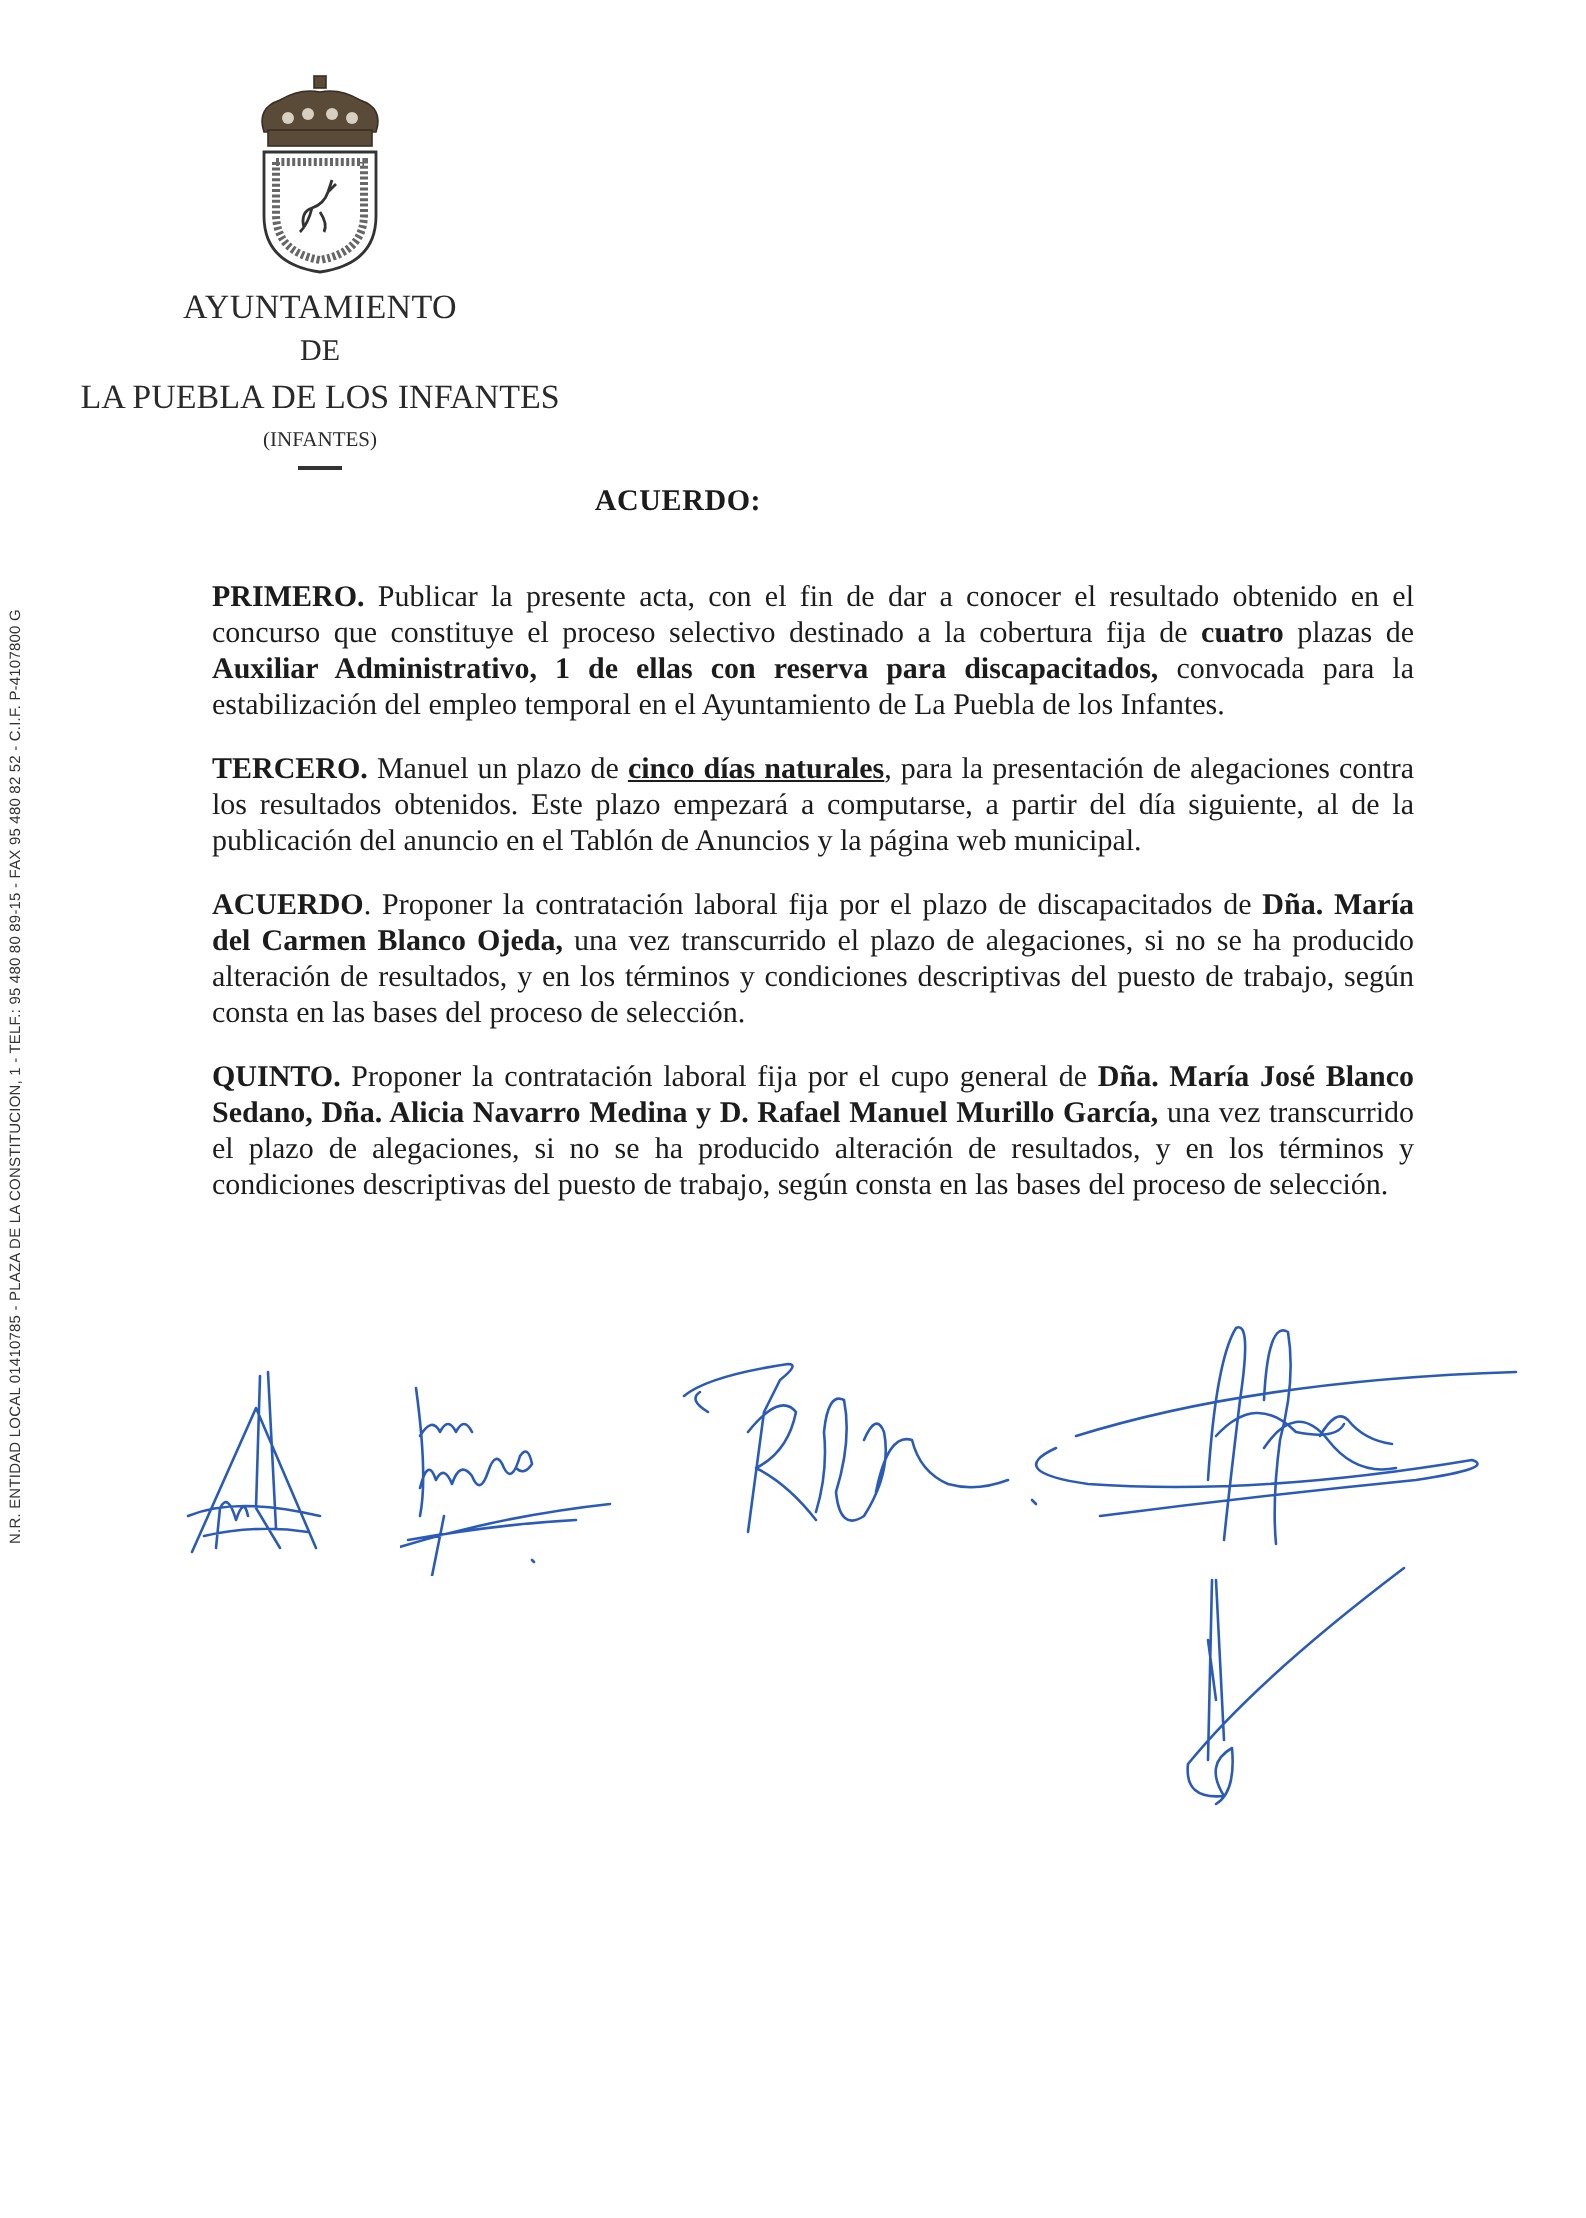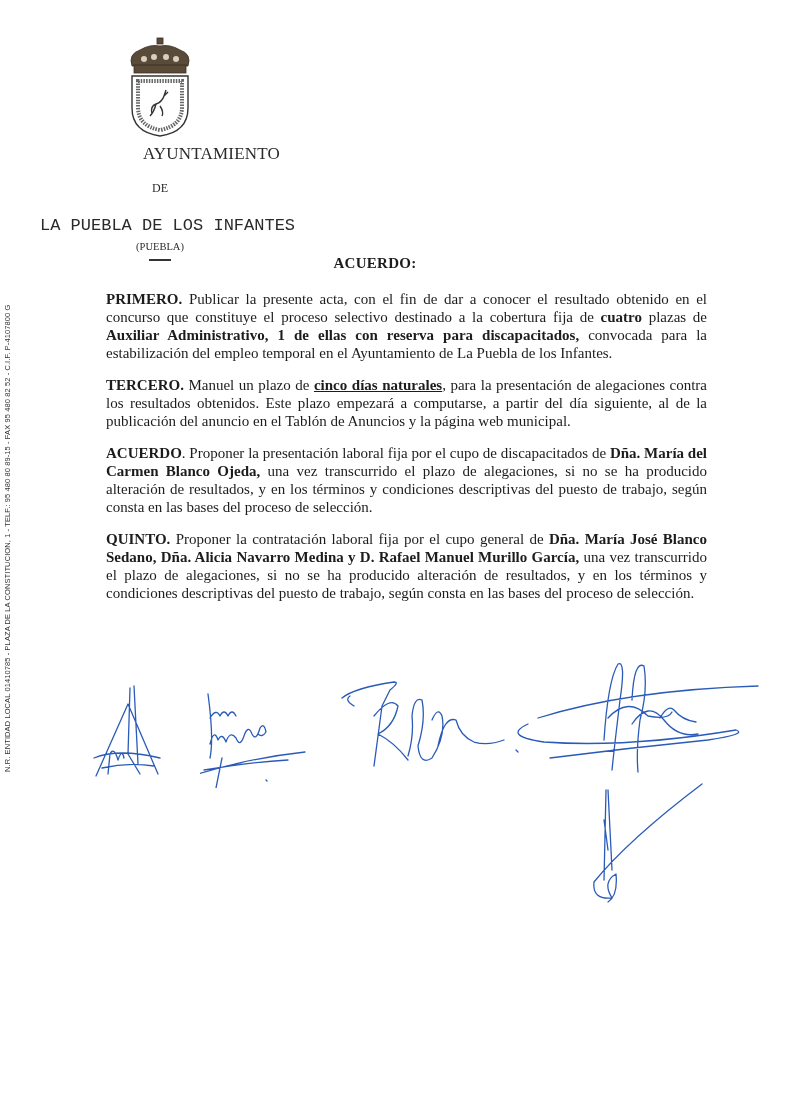--- a/index.html
+++ b/index.html
@@ -1,32 +1,32 @@
 <!DOCTYPE html>
 <html><head>
 <meta charset="utf-8">
 <style>
   html, body { margin: 0; padding: 0; background: #ffffff; }
   body { width: 793px; height: 1109px; position: relative; overflow: hidden;
          font-family: "Liberation Serif", "DejaVu Serif", serif; color: #1c1c1c; }
 
   .letterhead { position: absolute; left: 40px; top: 36px; width: 240px; text-align: center; }
   .crest { display: block; margin: 0 auto; }
-  .lh-line1 { font-size: 17px; letter-spacing: 0.2px; margin-top: 6px; color: #2a2a2a; text-align: right; }
-  .lh-de { font-size: 12px; margin-top: 17px; color: #2a2a2a; }
-  .lh-line2 { font-size: 17px; margin-top: 20px; color: #2a2a2a; white-space: nowrap; font-family: Liberation Mono, monospace; }
+  .lh-line1 { font-size: 17px; letter-spacing: 0.2px; margin-top: 6px; color: #2a2a2a; }
+  .lh-de { font-size: 15px; margin-top: 4px; color: #2a2a2a; }
+  .lh-line2 { font-size: 17px; margin-top: 4px; color: #2a2a2a; white-space: nowrap; }
   .lh-prov { font-size: 10.5px; margin-top: 6px; color: #2a2a2a; }
   .lh-rule { width: 22px; height: 2px; background: #333; margin: 7px auto 0; }
 
   .side-text { position: absolute; left: 3px; top: 772px; transform-origin: left top; transform: rotate(-90deg);
                font-family: "Liberation Sans", "DejaVu Sans", sans-serif; font-size: 7.5px; color: #333;
                white-space: nowrap; letter-spacing: 0.1px; }
 
-  .title { position: absolute; left: 0; width: 678px; top: 255px; text-align: center;
-           font-weight: bold; font-size: 15px; letter-spacing: 0.3px; padding-left: 36px; }
+  .title { position: absolute; left: 0; width: 678px; top: 243px; text-align: center;
+           font-weight: bold; font-size: 15px; letter-spacing: 0.3px; }
 
   .body { position: absolute; left: 106px; top: 290px; width: 601px; font-size: 15px; line-height: 18px;
           text-align: justify; }
   .para { margin: 0 0 14px 0; }
   .para b { font-weight: bold; }
   .para u { text-decoration: underline; }
 
   .sig { position: absolute; }
   .sig path { fill: none; stroke: #2b5bb8; stroke-width: 1.3; stroke-linecap: round; stroke-linejoin: round; }
 </style>
@@ -49,37 +49,37 @@
     </g>
 
     <path d="M12 40 L68 40 L68 72 Q68 96 40 100 Q12 96 12 72 Z" fill="#fff" stroke="#333" stroke-width="1.4"></path>
     <path d="M18 45 L62 45 L62 71 Q62 90 40 94 Q18 90 18 71 Z" fill="none" stroke="#666" stroke-width="4" stroke-dasharray="1.5 1.2"></path>
 
     <path d="M32 78 Q30 70 36 68 Q42 66 44 60 L46 54 M44 60 L48 56 M36 68 Q34 76 30 80 M40 70 Q44 76 42 80" fill="none" stroke="#333" stroke-width="1.4"></path>
   </svg>
   <div class="lh-line1">AYUNTAMIENTO</div>
   <div class="lh-de">DE</div>
   <div class="lh-line2">LA PUEBLA DE LOS INFANTES</div>
-  <div class="lh-prov">(PUEBLA)</div>
+  <div class="lh-prov">(INFANTES)</div>
   <div class="lh-rule"></div>
 </div>
 
 <div class="side-text">N.R. ENTIDAD LOCAL 01410785 - PLAZA DE LA CONSTITUCION, 1 - TELF.: 95 480 80 89-15 - FAX 95 480 82 52 - C.I.F. P-4107800 G</div>
 
 <div class="title">ACUERDO:</div>
 
 <div class="body">
   <p class="para">
     <b>PRIMERO.</b><span> Publicar la presente acta, con el fin de dar a conocer el resultado obtenido en el concurso que constituye el proceso selectivo destinado a la cobertura fija de </span><b>cuatro</b><span> plazas de </span><b>Auxiliar Administrativo, 1 de ellas con reserva para discapacitados,</b><span> convocada para la estabilización del empleo temporal en el Ayuntamiento de La Puebla de los Infantes.</span>
   </p>
   <p class="para">
     <b>TERCERO.</b><span> Manuel un plazo de </span><b><u>cinco días naturales</u></b><span>, para la presentación de alegaciones contra los resultados obtenidos. Este plazo empezará a computarse, a partir del día siguiente, al de la publicación del anuncio en el Tablón de Anuncios y la página web municipal.</span>
   </p>
   <p class="para">
-    <b>ACUERDO</b><span>. Proponer la presentación laboral fija por el cupo de discapacitados de </span><b>Dña. María del Carmen Blanco Ojeda,</b><span> una vez transcurrido el plazo de alegaciones, si no se ha producido alteración de resultados, y en los términos y condiciones descriptivas del puesto de trabajo, según consta en las bases del proceso de selección.</span>
+    <b>ACUERDO</b><span>. Proponer la contratación laboral fija por el plazo de discapacitados de </span><b>Dña. María del Carmen Blanco Ojeda,</b><span> una vez transcurrido el plazo de alegaciones, si no se ha producido alteración de resultados, y en los términos y condiciones descriptivas del puesto de trabajo, según consta en las bases del proceso de selección.</span>
   </p>
   <p class="para">
     <b>QUINTO.</b><span> Proponer la contratación laboral fija por el cupo general de </span><b>Dña. María José Blanco Sedano,  Dña. Alicia Navarro Medina y D. Rafael Manuel Murillo García,</b><span> una vez transcurrido el plazo de alegaciones, si no se ha producido alteración de resultados, y en los términos y condiciones descriptivas del puesto de trabajo, según consta en las bases del proceso de selección.</span>
   </p>
 </div>
 
 <svg class="sig" style="left:88px;top:684px" width="100" height="100" viewBox="0 0 100 100">
   <path d="M42 4 L40 70 L52 90 M46 2 L50 80 M8 92 L40 20 L70 90 M6 74 Q30 64 72 74 M20 90 L22 70 Q26 62 30 76 Q34 64 36 74 M14 84 Q40 78 66 82"></path>
 </svg>
 <svg class="sig" style="left:200px;top:688px" width="115" height="100" viewBox="0 0 115 100">

